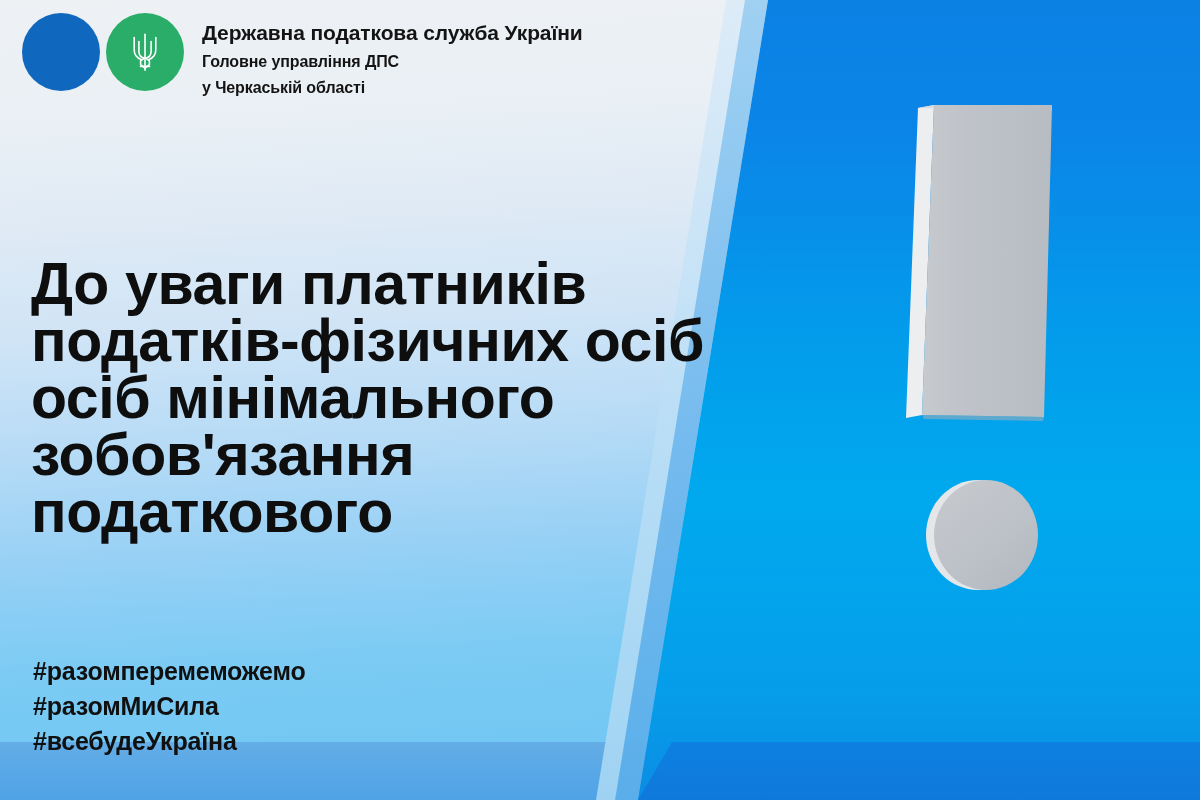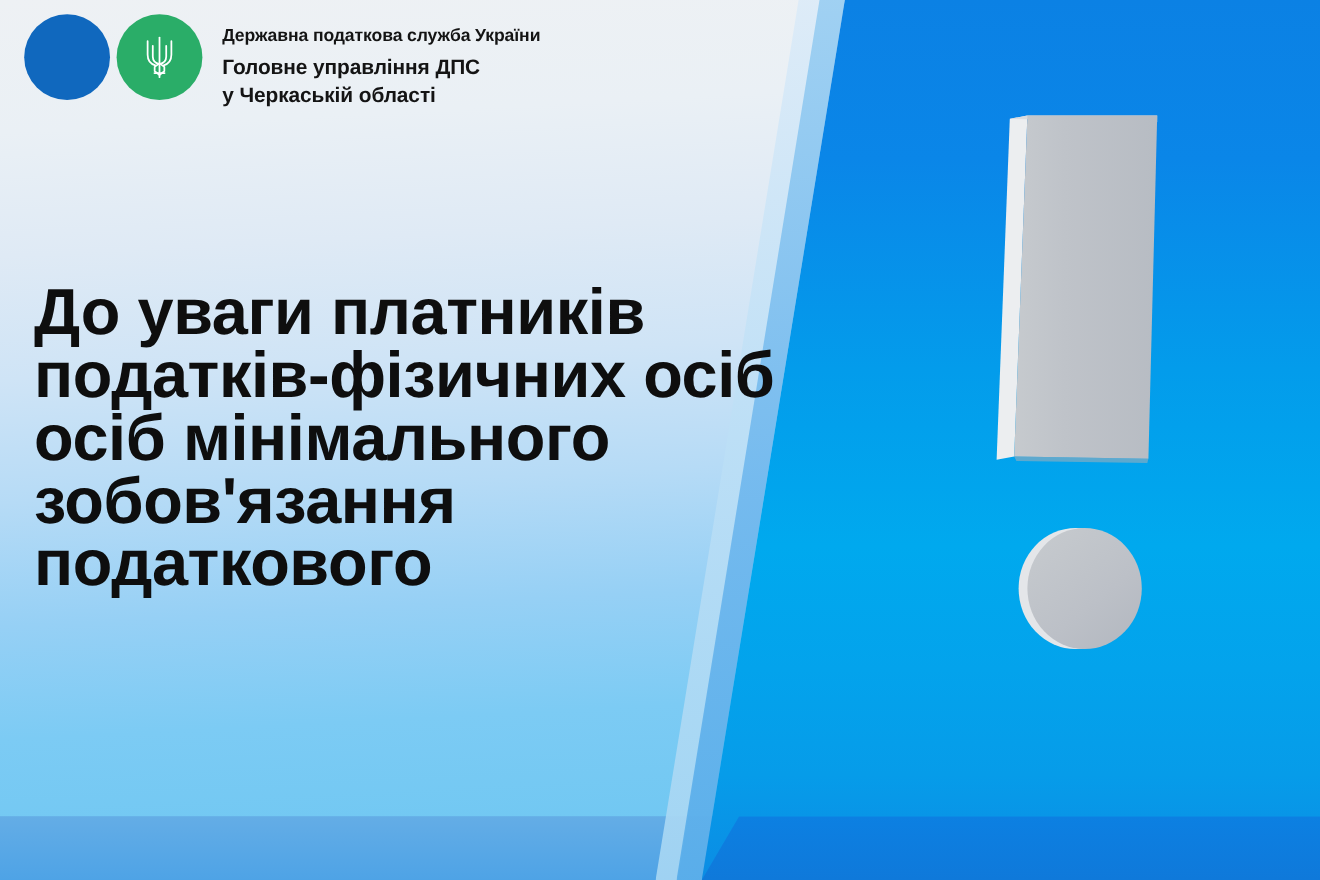--- a/index.html
+++ b/index.html
@@ -102,28 +102,28 @@
     transform: translate(-50%, -50%);
     width: 34px; height: 42px;
   }
 
   .logo-text {
     margin-left: 18px;
     padding-top: 6px;
     color: #141414;
   }
   .logo-line1 {
-    font-size: 16px;
+    font-size: 21px;
     font-weight: bold;
     line-height: 28px;
     letter-spacing: -0.1px;
     white-space: nowrap;
   }
   .logo-line2, .logo-line3 {
-    font-size: 19px;
+    font-size: 16px;
     font-weight: bold;
     line-height: 26px;
     letter-spacing: -0.1px;
     white-space: nowrap;
   }
   .logo-line2 { margin-top: 2px; }
 
   
   .headline {
     position: absolute;
@@ -191,20 +191,25 @@
   </div>
 
   <div class="headline">
     <span class="headline-line">До уваги платників</span>
     <span class="headline-line">податків-фізичних осіб</span>
     <span class="headline-line">осіб мінімального</span>
     <span class="headline-line">зобов'язання</span>
     <span class="headline-line">податкового</span>
   </div>
 
+  <div class="hashtags">
+    <span class="hashtag">#разомперемеможемо</span>
+    <span class="hashtag">#разомМиСила</span>
+    <span class="hashtag">#всебудеУкраїна</span>
+  </div>
 
   <div class="exclaim">
     <svg width="220" height="510" viewBox="0 0 220 510">
       <defs>
         <linearGradient id="barFace" x1="0" y1="0" x2="1" y2="0">
           <stop offset="0%" stop-color="#c6cace"></stop>
           <stop offset="35%" stop-color="#bfc3c9"></stop>
           <stop offset="100%" stop-color="#b7bcc3"></stop>
         </linearGradient>
         <linearGradient id="dotFace" x1="0.15" y1="0" x2="0.9" y2="1">

